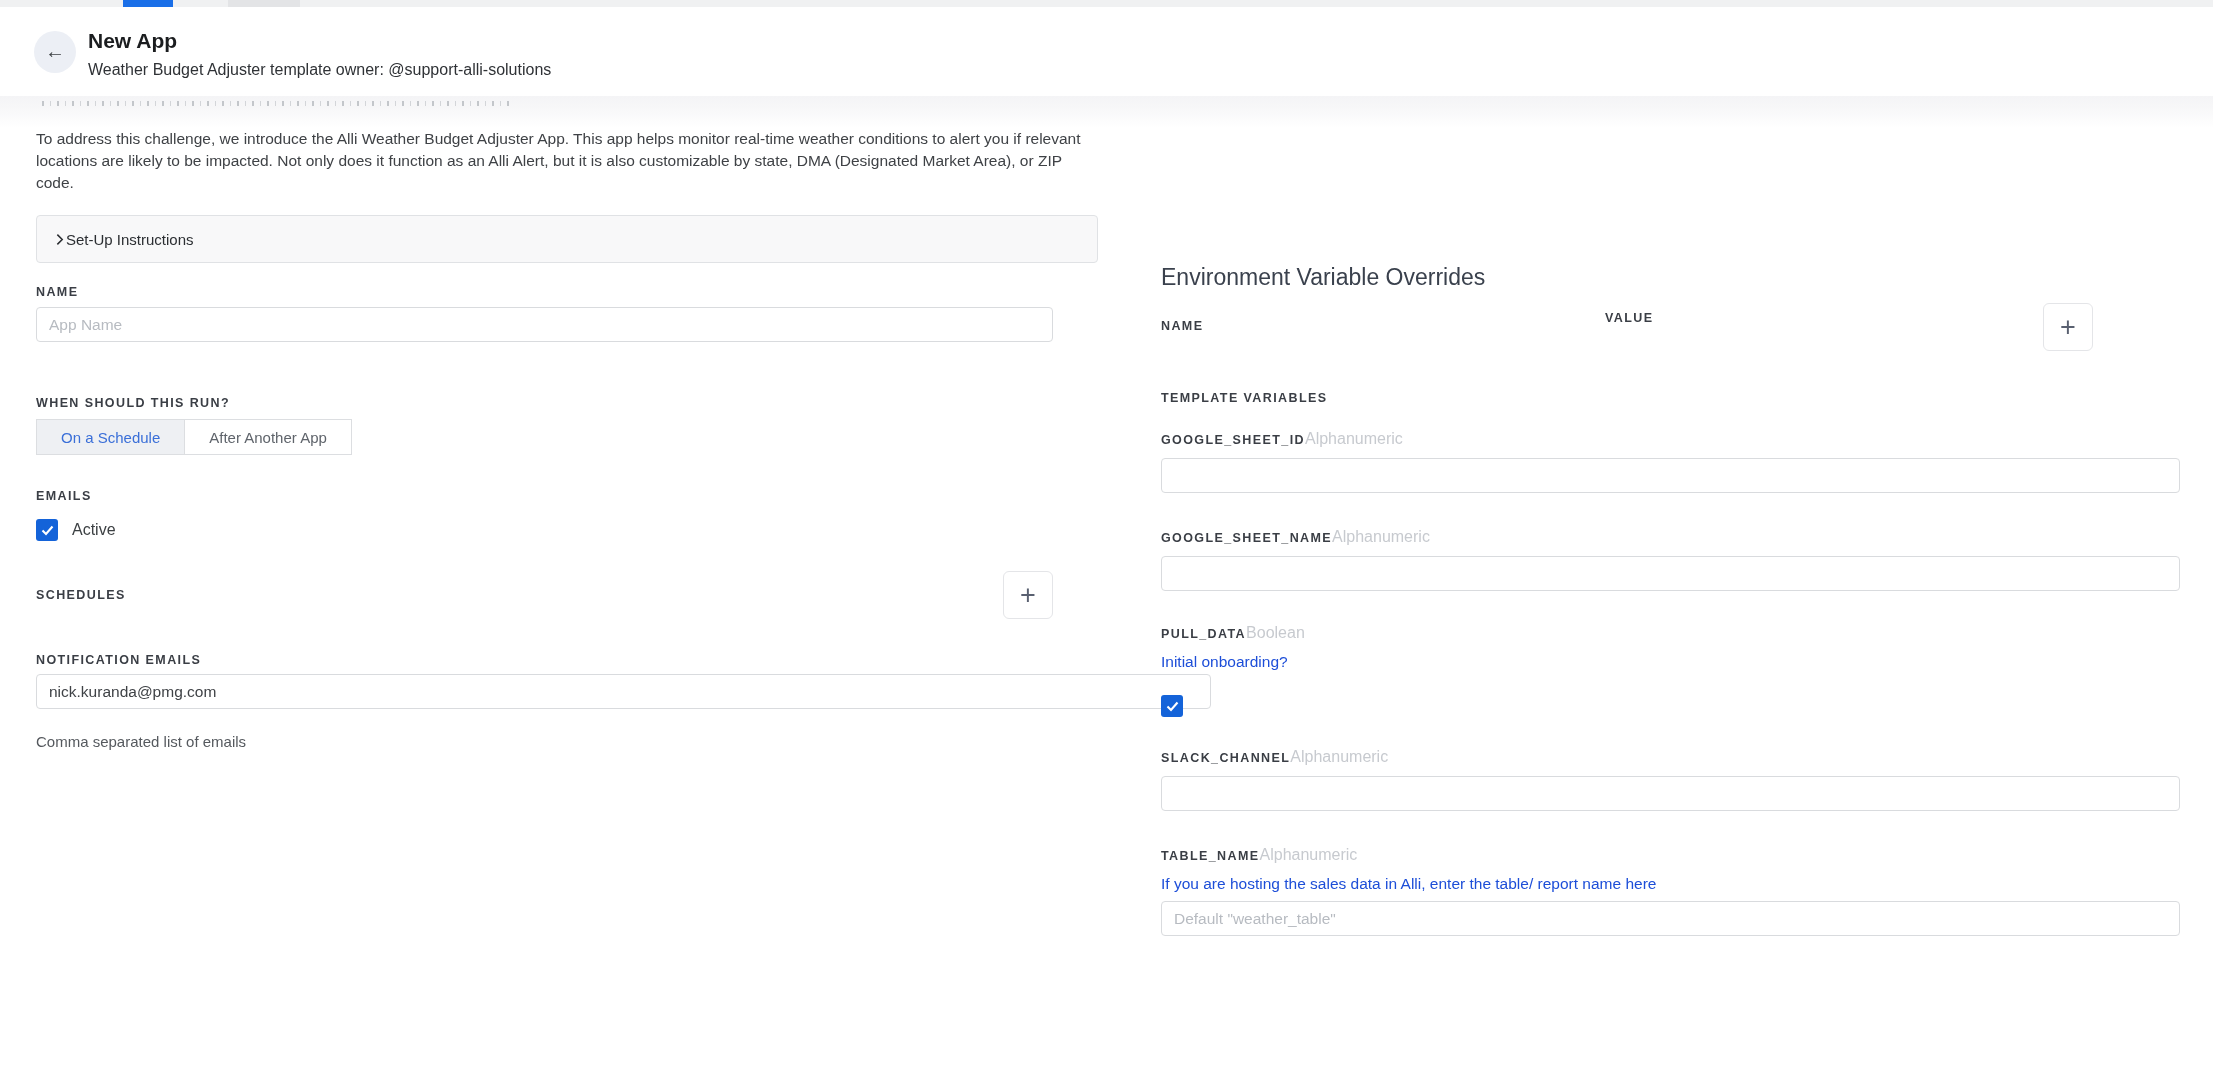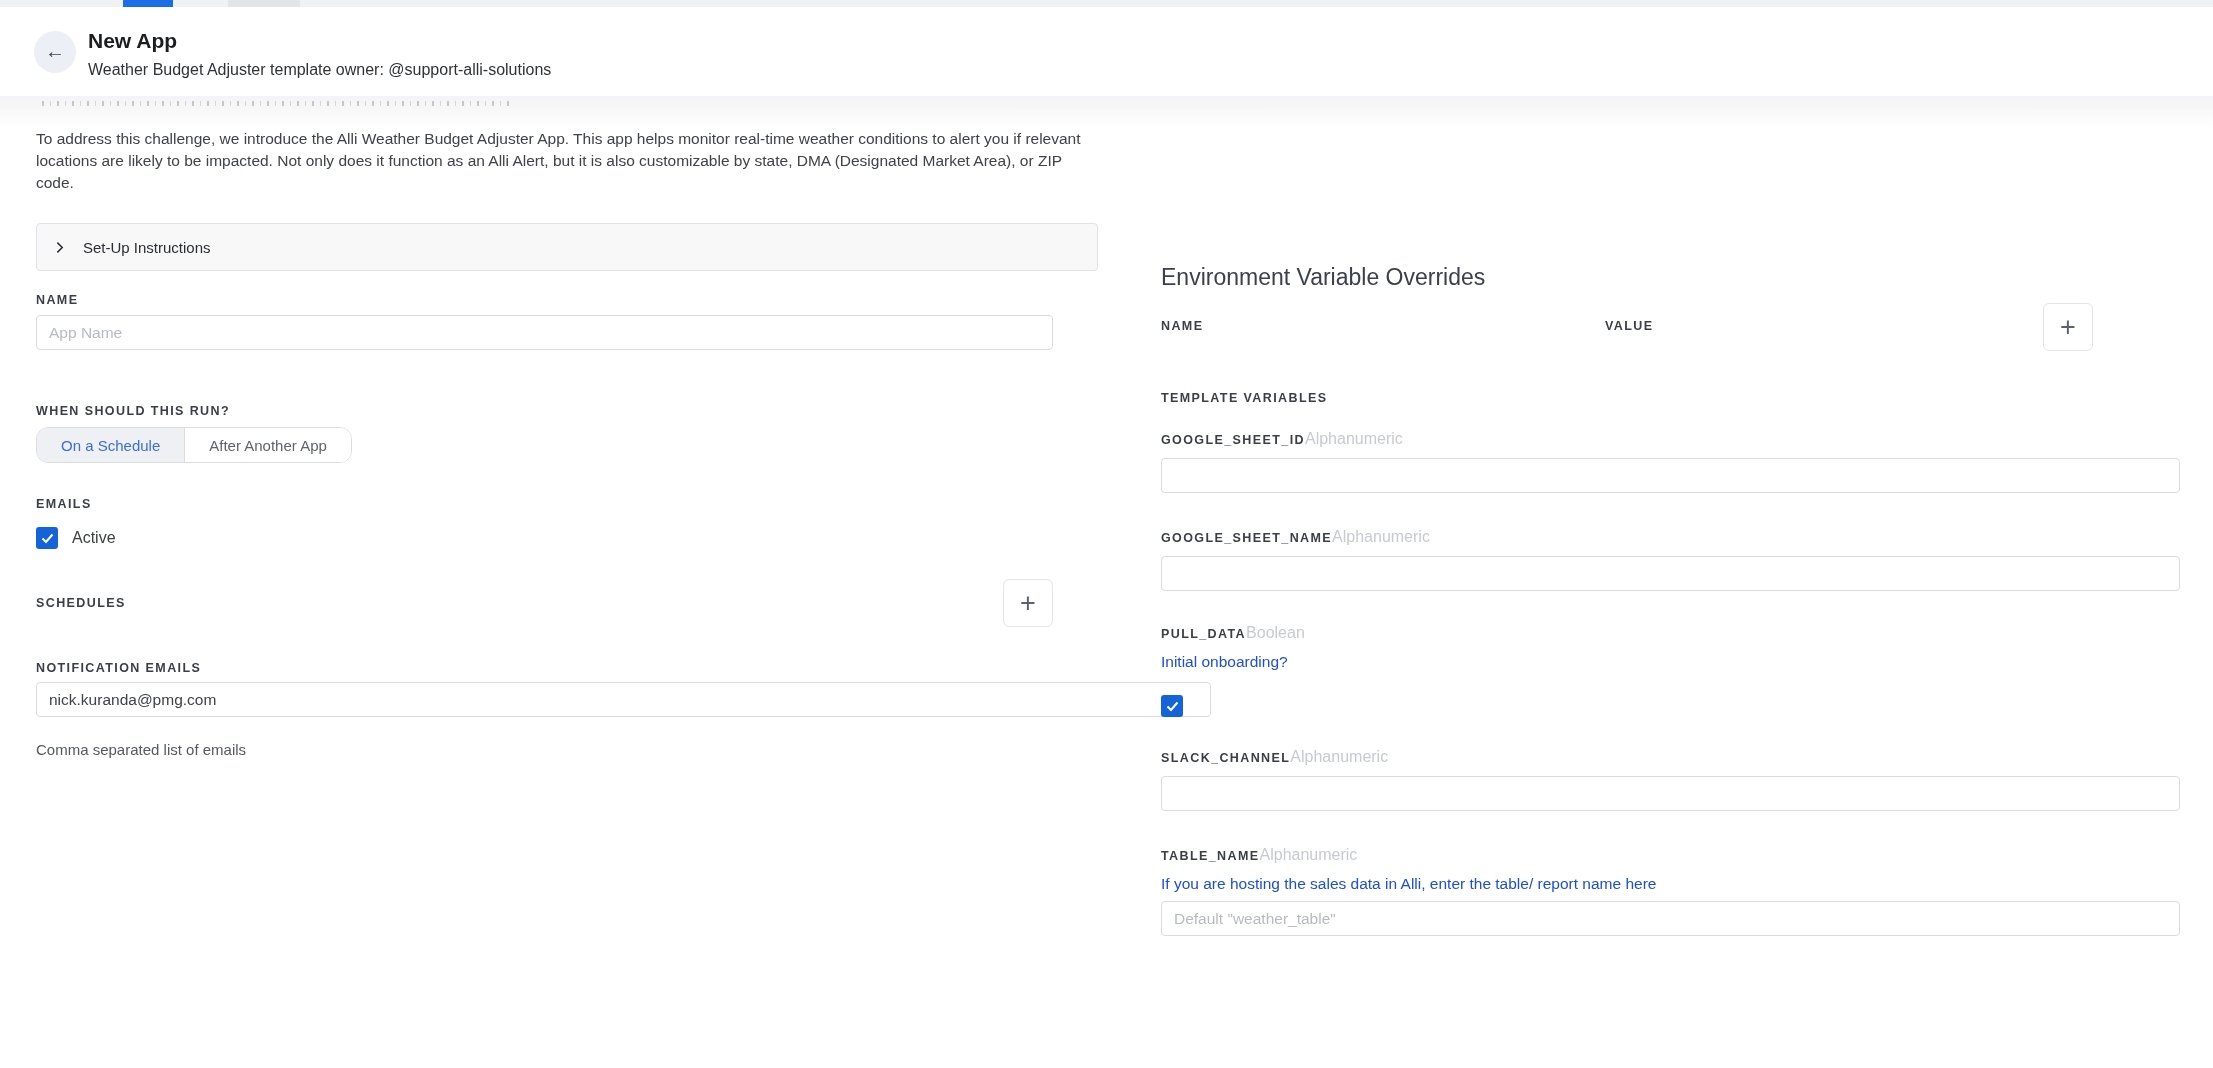--- a/index.html
+++ b/index.html
@@ -35,46 +35,46 @@
   .plus-btn{box-sizing:border-box;width:50px;height:48px;border:1px solid #e4e5e8;border-radius:6px;
     background:#ffffff;display:flex;align-items:center;justify-content:center;cursor:pointer;
     font-size:27px;font-weight:400;color:#596070;line-height:1;}
   .checkbox{width:22px;height:22px;border-radius:3px;background:#1463d9;display:flex;
     align-items:center;justify-content:center;cursor:pointer;flex:none;}
   .checkbox svg{display:block;}
   .desc-text{font-size:15.5px;color:#1d4ed8;}
   
   .left-col{position:absolute;left:36px;top:120px;width:1062px;}
   .intro-p{margin:8px 0 0 0;width:1060px;font-size:15.5px;line-height:22px;color:#3f4246;}
-  .setup-box{box-sizing:border-box;margin-top:29px;width:1062px;height:48px;background:#f8f8f9;
-    border:1px solid #e0e2e5;border-radius:4px;display:flex;align-items:center;gap:17px;
+  .setup-box{box-sizing:border-box;margin-top:21px;width:1062px;height:48px;background:#f8f8f9;
+    border:1px solid #e0e2e5;border-radius:4px;display:flex;align-items:center;
     padding:0 16px;cursor:pointer;}
   .setup-box .chev{display:flex;align-items:center;}
   .setup-box .lbl{font-size:15px;color:#2b2e32;}
   .field-label-left{margin-top:22px;}
   .name-input-wrap{margin-top:8px;width:1017px;}
   .run-label{margin-top:54px;}
-  .segmented{margin-top:9px;display:inline-flex;border:1px solid #dcdee1;border-radius:12px;overflow:hidden;}
+  .segmented{margin-top:9px;display:inline-flex;border:1px solid #dcdee1;border-radius:0;overflow:hidden;}
   .segmented .seg{box-sizing:border-box;height:34px;display:flex;align-items:center;justify-content:center;
     font-size:15px;cursor:pointer;padding:0 24px;}
   .segmented .seg.active{background:#eef0f3;color:#3a6fd8;}
   .segmented .seg.idle{background:#ffffff;color:#5f646b;border-left:1px solid #dcdee1;}
   .status-label{margin-top:34px;}
   .active-row{margin-top:16px;display:flex;align-items:center;gap:14px;}
   .active-row .cb-label{font-size:16px;color:#3c4043;}
   .schedules-row{margin-top:30px;width:1017px;display:flex;align-items:center;justify-content:space-between;}
   .emails-label{margin-top:34px;}
   .email-input-wrap{margin-top:7px;width:1175px;}
   .helper-text{margin-top:24px;font-size:15px;color:#55595e;}
   
   .right-col{position:absolute;left:1161px;top:262px;width:1019px;}
   .env-heading{font-size:23px;font-weight:500;color:#3a414d;line-height:30px;margin:0;}
   .env-header-row{position:relative;margin-top:10px;height:50px;}
   .env-header-row .col-name{position:absolute;left:0;top:17px;}
-  .env-header-row .col-value{position:absolute;left:444px;top:17px;}
+  .env-header-row .col-value{position:absolute;left:444px;top:9px;}
   .env-header-row .plus-btn{position:absolute;left:882px;top:1px;}
   .tv-label{margin-top:39px;}
   .var-label-row{display:flex;align-items:baseline;justify-content:flex-start;}
   .mt-25{margin-top:25px;}.mt-31{margin-top:31px;}.mt-33{margin-top:33px;}.mt-35{margin-top:35px;}
   .var-input-wrap{margin-top:10px;width:1019px;}
   .var-desc{margin-top:11px;}
   .cb-solo{margin-top:24px;}
   .select-box{box-sizing:border-box;margin-top:9px;width:1019px;height:34px;border:1px solid #d9dbde;
     border-radius:5px;background:#fff;display:flex;align-items:center;justify-content:space-between;
     padding:0 16px;cursor:pointer;}

